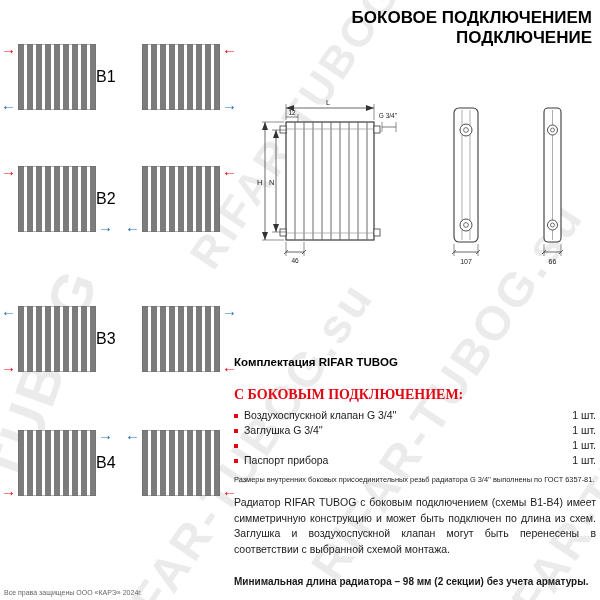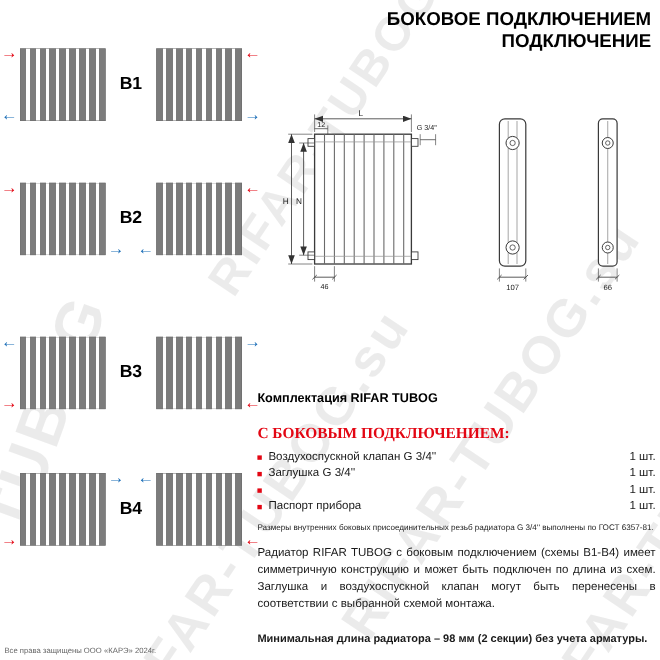--- a/index.html
+++ b/index.html
@@ -23,22 +23,22 @@
   
   .scheme{position:absolute;left:8px;width:232px;height:66px;}
   .rad{
     position:absolute;top:0;width:78px;height:66px;
     background:repeating-linear-gradient(90deg,#7c7c7c 0px,#7c7c7c 6px,#ffffff 6px,#ffffff 9px);
     box-shadow:inset 0 0 0 0.5px #6a6a6a;
   }
   .rad-left{left:10px}
   .rad-right{left:134px}
   .scheme-label{
-    position:absolute;left:88px;top:24px;width:46px;text-align:center;
-    font-size:16px;font-weight:bold;color:#000;
+    position:absolute;left:88px;top:24px;width:46px;text-align:left;
+    font-size:16px;font-weight:normal;color:#000;
   }
   .arrow{
     position:absolute;width:17px;height:14px;line-height:14px;text-align:center;
     font-size:15px;font-weight:bold;
   }
   .arrow.red{color:#e30613}
   .arrow.blue{color:#1d6fb8}
   .tl{top:-2px;left:-18px}
   .bl{bottom:-2px;left:-18px}
   .tr{top:-2px;right:-18px}

